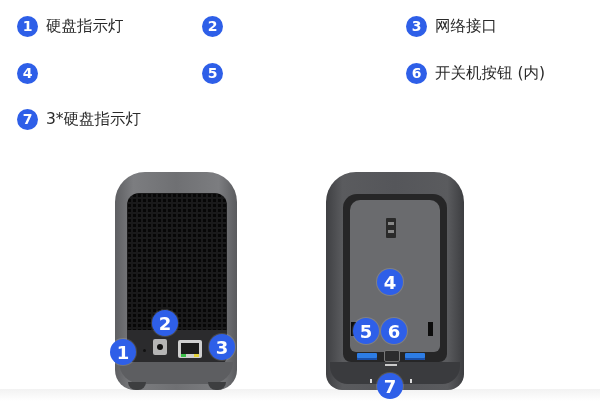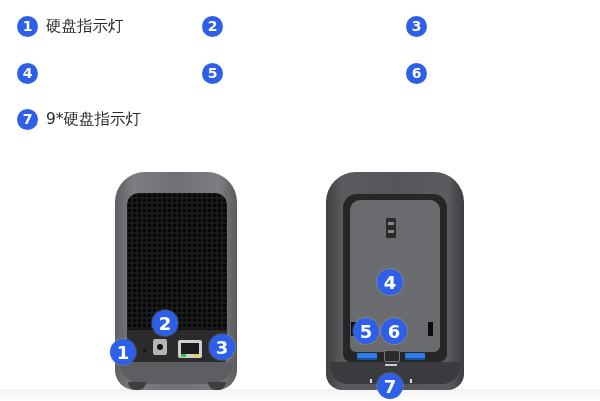--- a/index.html
+++ b/index.html
@@ -79,33 +79,35 @@
 
 <div class="legend-item" style="left:17px;top:14px;">
   <span class="badge">1</span>
   <span>硬盘指示灯</span>
 </div>
 <div class="legend-item" style="left:202px;top:14px;">
   <span class="badge">2</span>
 </div>
 <div class="legend-item" style="left:406px;top:14px;">
   <span class="badge">3</span>
+  <span>网络接口</span>
 </div>
 <div class="legend-item" style="left:17px;top:61px;">
   <span class="badge">4</span>
 </div>
 <div class="legend-item" style="left:202px;top:61px;">
   <span class="badge">5</span>
 </div>
 <div class="legend-item" style="left:406px;top:61px;">
   <span class="badge">6</span>
+  <span>开关机按钮 (内)</span>
 </div>
 <div class="legend-item" style="left:17px;top:107px;">
   <span class="badge">7</span>
-  <span>9*硬盘指示灯</span>
+  <span>3*硬盘指示灯</span>
 </div>
 
 <div class="floor"></div>
 
 <div>
   <div class="back-shell"></div>
   <div class="back-grill"></div>
   <div class="back-panel"></div>
   <div class="back-bottom"></div>
   <div class="feet-l" style="left:128px;"></div>

